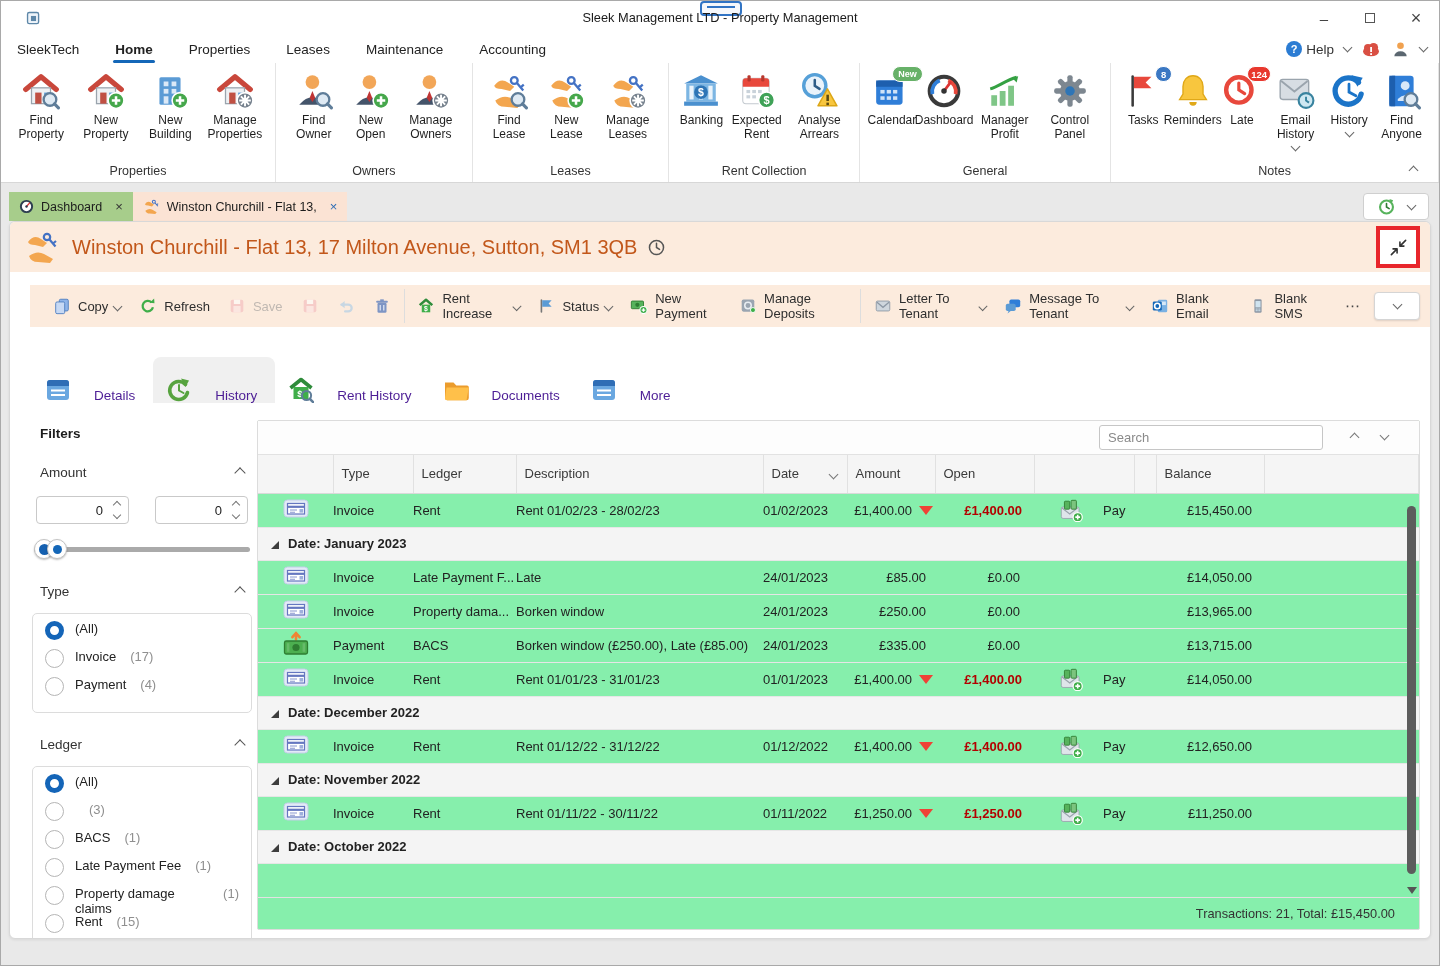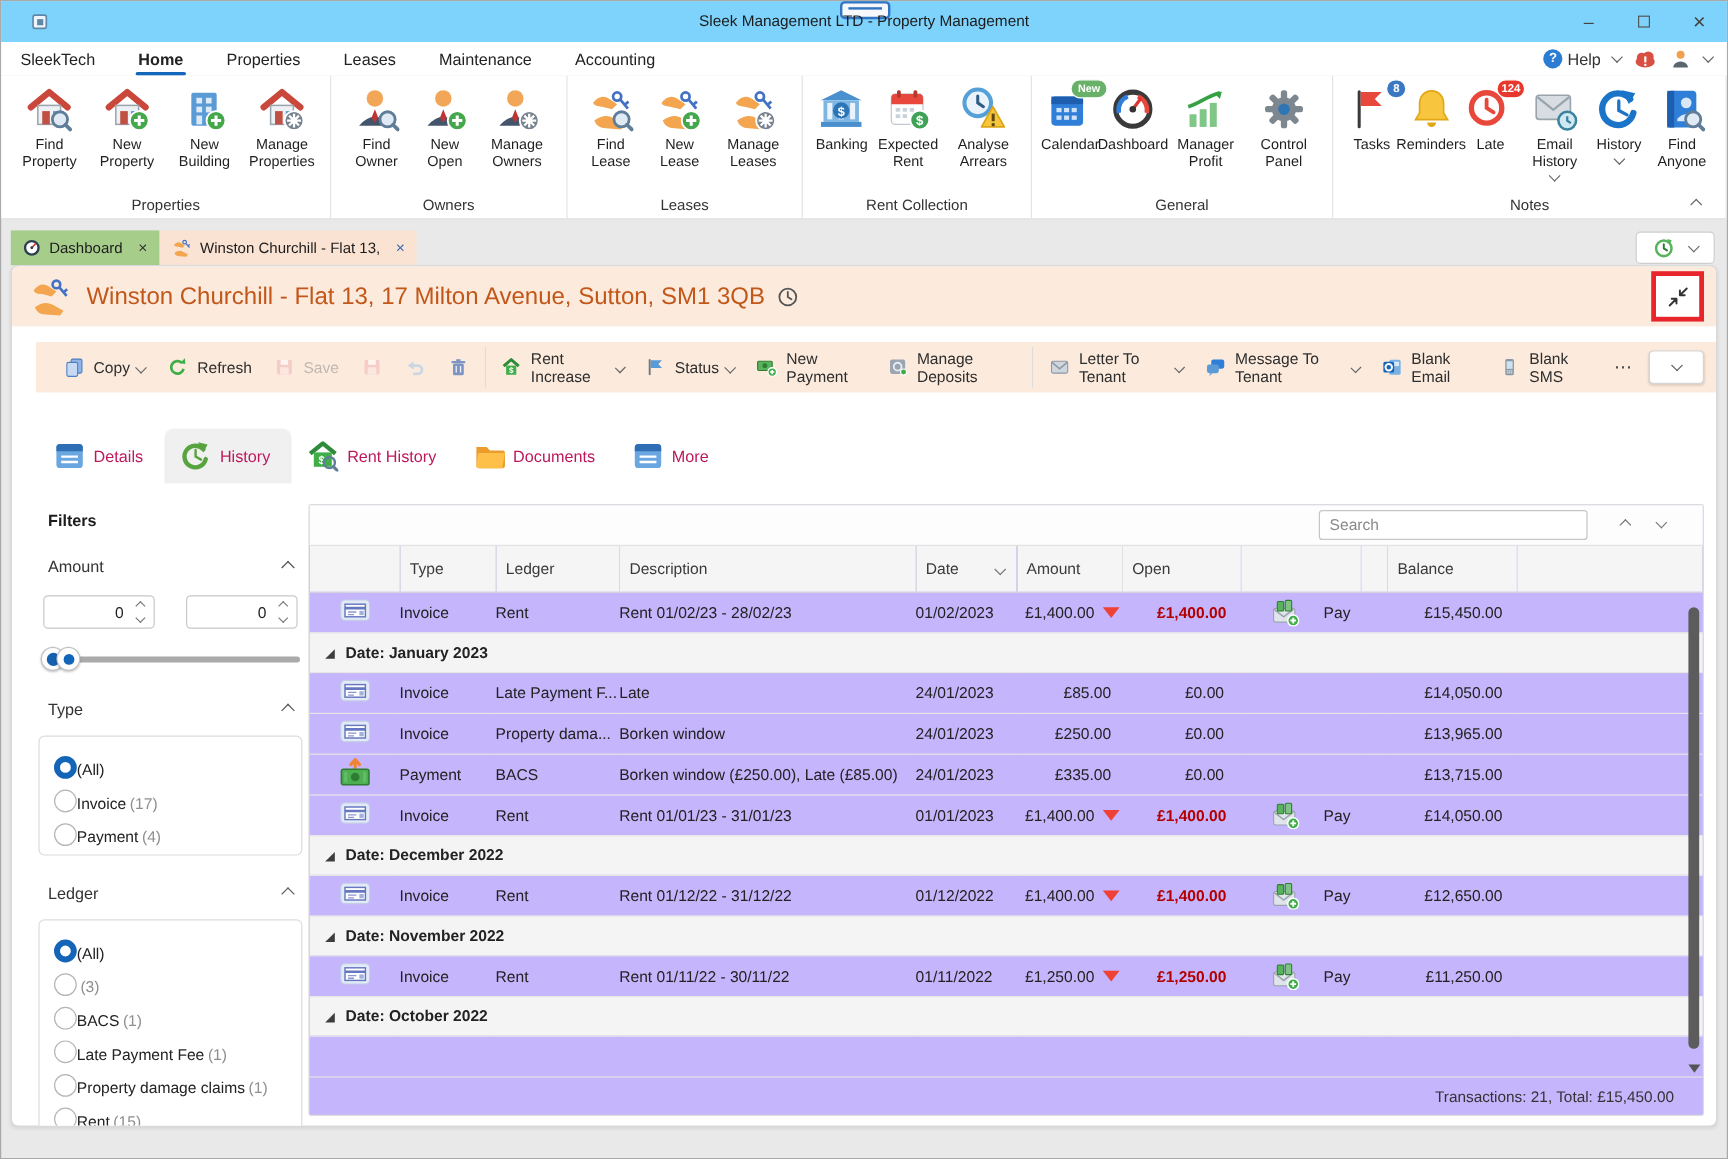--- a/index.html
+++ b/index.html
@@ -1,21 +1,21 @@
 <!DOCTYPE html>
 <html><head>
 <meta charset="utf-8">
 <style>
   * { margin:0; padding:0; box-sizing:border-box; }
   html,body { width:1440px; height:966px; overflow:hidden; font-family:"Liberation Sans", sans-serif; }
   body { background:#e9e9e9; }
   .window { position:absolute; inset:0; border:1px solid #a9a9a9; background:#e9e9e9; }
 
   
-  .titlebar { position:relative; height:34px; background:#7dd3fc; }
+  .titlebar { position:relative; height:34px; background:#ffffff; }
   .appicon { position:absolute; left:24px; top:9px; width:17px; height:17px; }
   .snap { position:absolute; left:699px; top:0; width:42px; height:15px; border:2px solid #3174c4; border-radius:4px; background:#f6f8fb; }
   .snap i { display:block; margin:3px 5px 0; height:2px; background:#3174c4; }
   .title { position:absolute; left:0; right:0; top:0; height:34px; line-height:34px; text-align:center; font-size:12.8px; color:#1b1b1b; }
   .wctrl { position:absolute; right:0; top:0; height:34px; display:flex; }
   .wctrl span { width:46px; height:34px; display:flex; align-items:center; justify-content:center; color:#444; font-size:15px; cursor:default; }
   .maxbox { width:10px; height:10px; border:1.4px solid #555; display:block; }
 
   
   .menubar { height:28px; background:#fff; display:flex; align-items:center; padding:0 14px; position:relative; }
@@ -59,21 +59,21 @@
   .tbi { display:flex; align-items:center; padding:0 9px; height:30px; }
   .tbi .tlbl { font-size:13px; color:#2e2e2e; margin-left:7px; }
   .tbi .dd { margin-left:6px; }
   .tbi.dim { opacity:.55; }
   .tbi.dim .tlbl { color:#8f8f8f; }
   .tb-sep { width:1px; height:34px; background:#ddd; margin:0 4px; }
   .tb-ellipsis { font-size:15px; color:#444; letter-spacing:2px; padding:0 10px; }
   .cmd-right-btn { position:absolute; right:10px; top:7px; width:46px; height:28px; background:#fff; border:1px solid #d5d5d5; border-radius:4px; box-shadow:0 1px 2px rgba(0,0,0,.12); display:flex; align-items:center; justify-content:center; }
 
   .viewtabs { margin:30px 0 0 22px; height:46px; display:flex; }
-  .vtab { display:flex; align-items:center; gap:7px; padding:0 18px 0 13px; font-size:13.5px; color:#be185d; }
+  .vtab { display:flex; align-items:flex-end; gap:23px; padding:0 18px 0 13px; font-size:13.5px; color:#4c1d95; }
   .vtab.active { background:#f0f0f0; border-radius:8px 8px 0 0; }
 
   .work { position:relative; height:541px; }
 
   
   .filters { position:absolute; left:22px; top:17px; width:220px; }
   .f-title { font-size:13.5px; color:#1c1c1c; font-weight:bold; margin:6px 8px 0; }
   .f-sec { display:flex; align-items:center; justify-content:space-between; margin:24px 8px 0; }
   .f-sec .slbl { font-size:13.5px; color:#333; }
   .sec-chev { width:8px; height:8px; border-left:1.6px solid #555; border-top:1.6px solid #555; transform:rotate(45deg); }
@@ -82,28 +82,28 @@
   .spin .val { flex:1; text-align:right; font-size:13px; color:#222; padding-right:7px; }
   .spin .steps { width:18px; display:flex; flex-direction:column; align-items:center; gap:4px; padding-right:4px; }
   .mini-chev { width:6px; height:6px; border-right:1.4px solid #777; border-bottom:1.4px solid #777; }
   .mini-chev.up { transform:rotate(-135deg); }
   .mini-chev.down { transform:rotate(45deg); }
   .slider { position:relative; height:22px; margin:14px 2px 0; }
   .slider .track { position:absolute; left:0; right:0; top:9px; height:5px; border-radius:3px; background:#aaa; }
   .thumb { position:absolute; top:1px; width:20px; height:20px; border-radius:50%; background:#fff; border:1px solid #c4c4c4; box-shadow:0 1px 2px rgba(0,0,0,.25); display:flex; align-items:center; justify-content:center; }
   .thumb i { width:11px; height:11px; border-radius:50%; background:#1560b0; display:block; }
   .opt-box { border:1px solid #dcdcdc; border-radius:5px; background:#fff; margin:14px 0 0; padding:7px 0; }
-  .opt { display:flex; align-items:flex-end; height:28px; padding:0 12px; }
+  .opt { display:flex; align-items:flex-start; height:28px; padding:0 12px; gap:11px; }
   .radio { width:19px; height:19px; border-radius:50%; border:1.5px solid #b5b5b5; background:#fff; flex:0 0 auto; }
   .radio.sel { border:5.5px solid #1465b8; }
   .opt .olbl { font-size:13px; color:#222; }
   .opt .cnt { font-size:13px; color:#8f8f8f; margin-left:3px; }
 
   
-  .grid { position:absolute; left:247px; top:17px; right:10px; bottom:14px; border:1px solid #dcdcdc; border-radius:2px; display:flex; flex-direction:column; background:#c4b5fd; }
+  .grid { position:absolute; left:247px; top:17px; right:10px; bottom:14px; border:1px solid #dcdcdc; border-radius:2px; display:flex; flex-direction:column; background:#86efac; }
   .grid-topbar { height:34px; border-bottom:1px solid #e2e2e2; background:#fdfdfd; display:flex; align-items:center; justify-content:flex-end; padding-right:22px; gap:4px; }
   .search-input { width:224px; height:25px; border:1px solid #c6c6c6; border-radius:3px; font-size:13px; padding:0 8px; color:#333; font-family:"Liberation Sans",sans-serif; margin-right:14px; }
   .search-input::placeholder { color:#8a8a8a; }
   .sbtn { width:26px; height:26px; display:flex; align-items:center; justify-content:center; }
   .gtable { width:100%; border-collapse:collapse; table-layout:fixed; }
   .gtable th { height:38px; background:#f5f5f5; border-right:1px solid #e1e1e1; border-bottom:1px solid #d9d9d9; font-size:13px; font-weight:normal; color:#3a3a3a; text-align:left; padding-left:8px; position:relative; }
   .gtable th .sortch { position:absolute; right:10px; top:16px; }
   .gbody { flex:1; overflow:hidden; }
   .gtable td { border-bottom:1px solid #e6e6e6; font-size:13px; color:#222; height:34px; padding:0; vertical-align:middle; }
   tr.group td { background:#f4f4f4; height:33px; font-weight:bold; }

